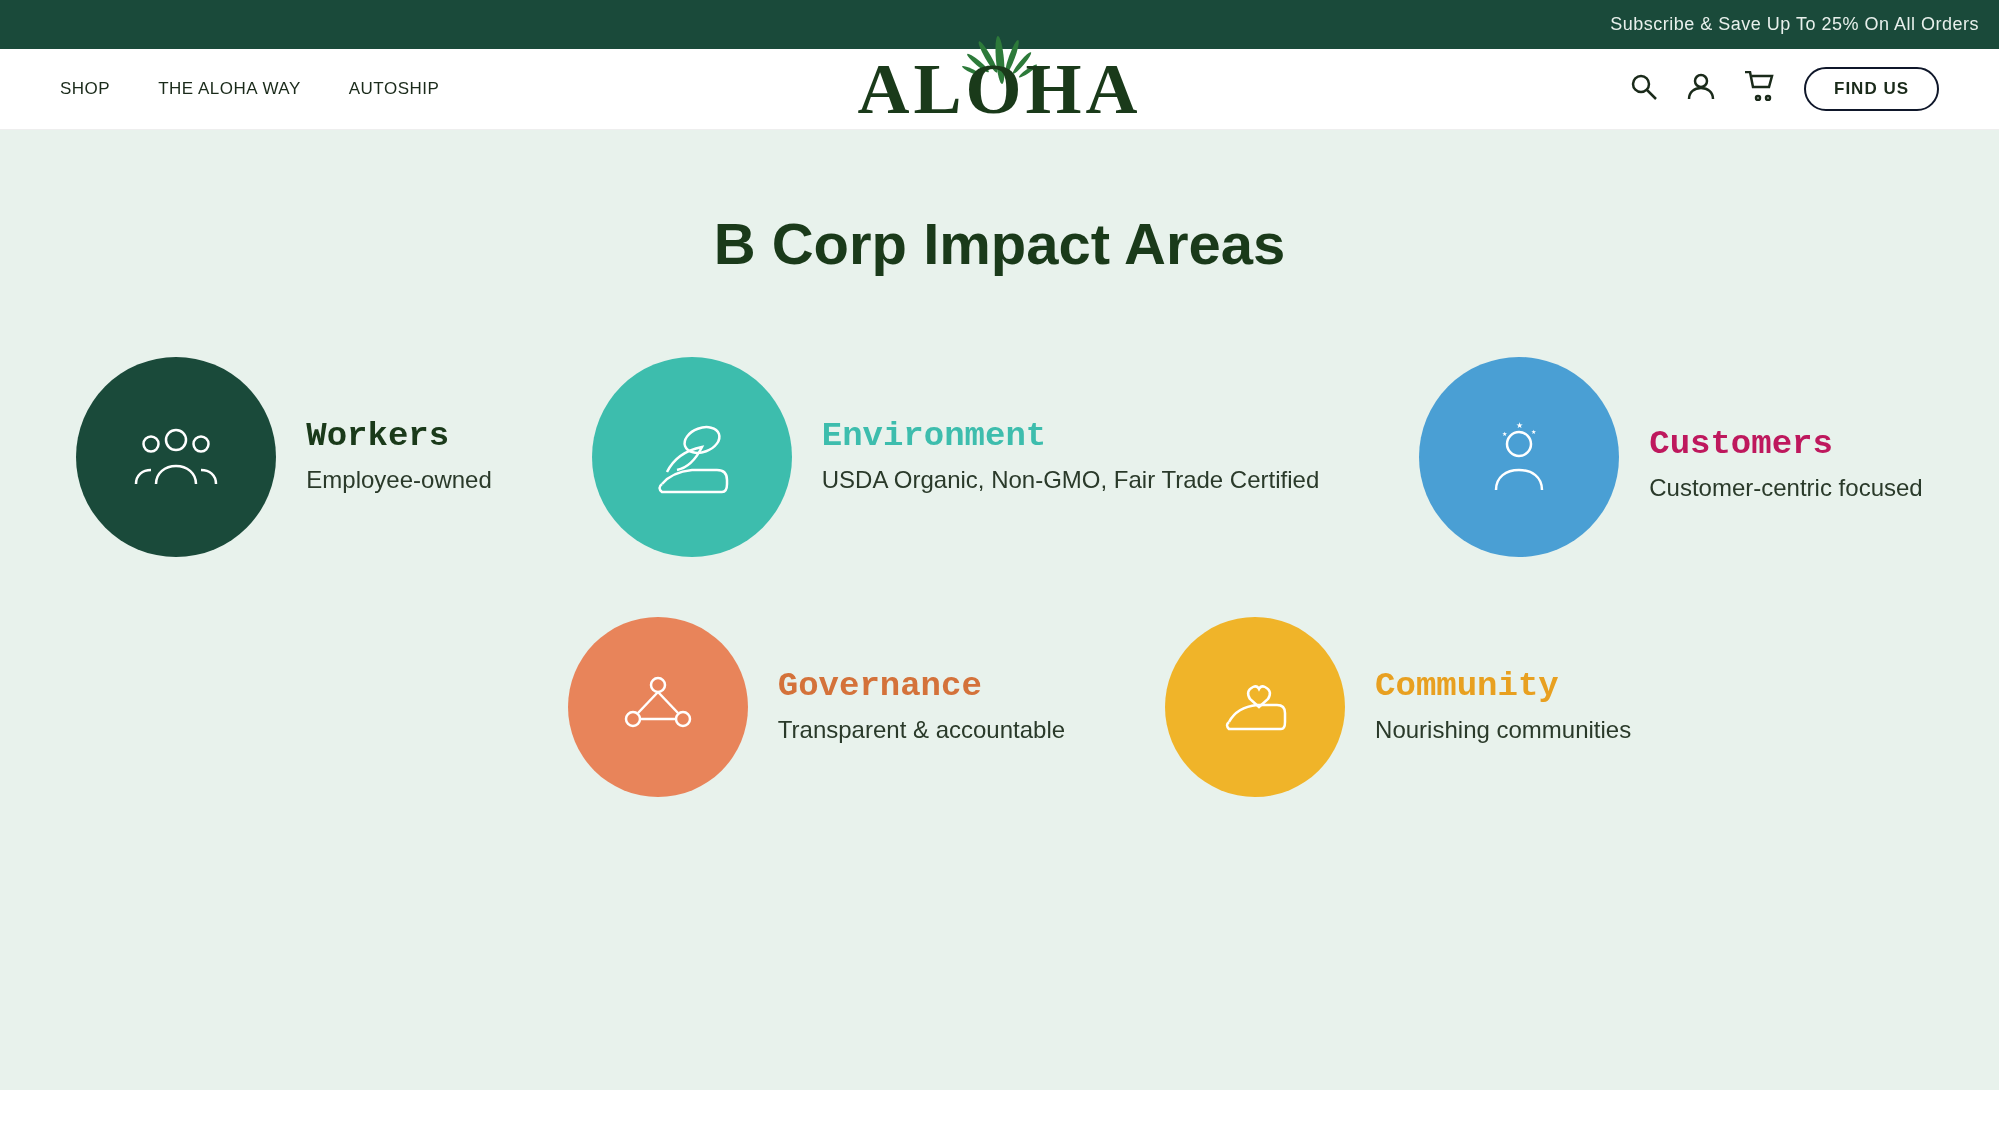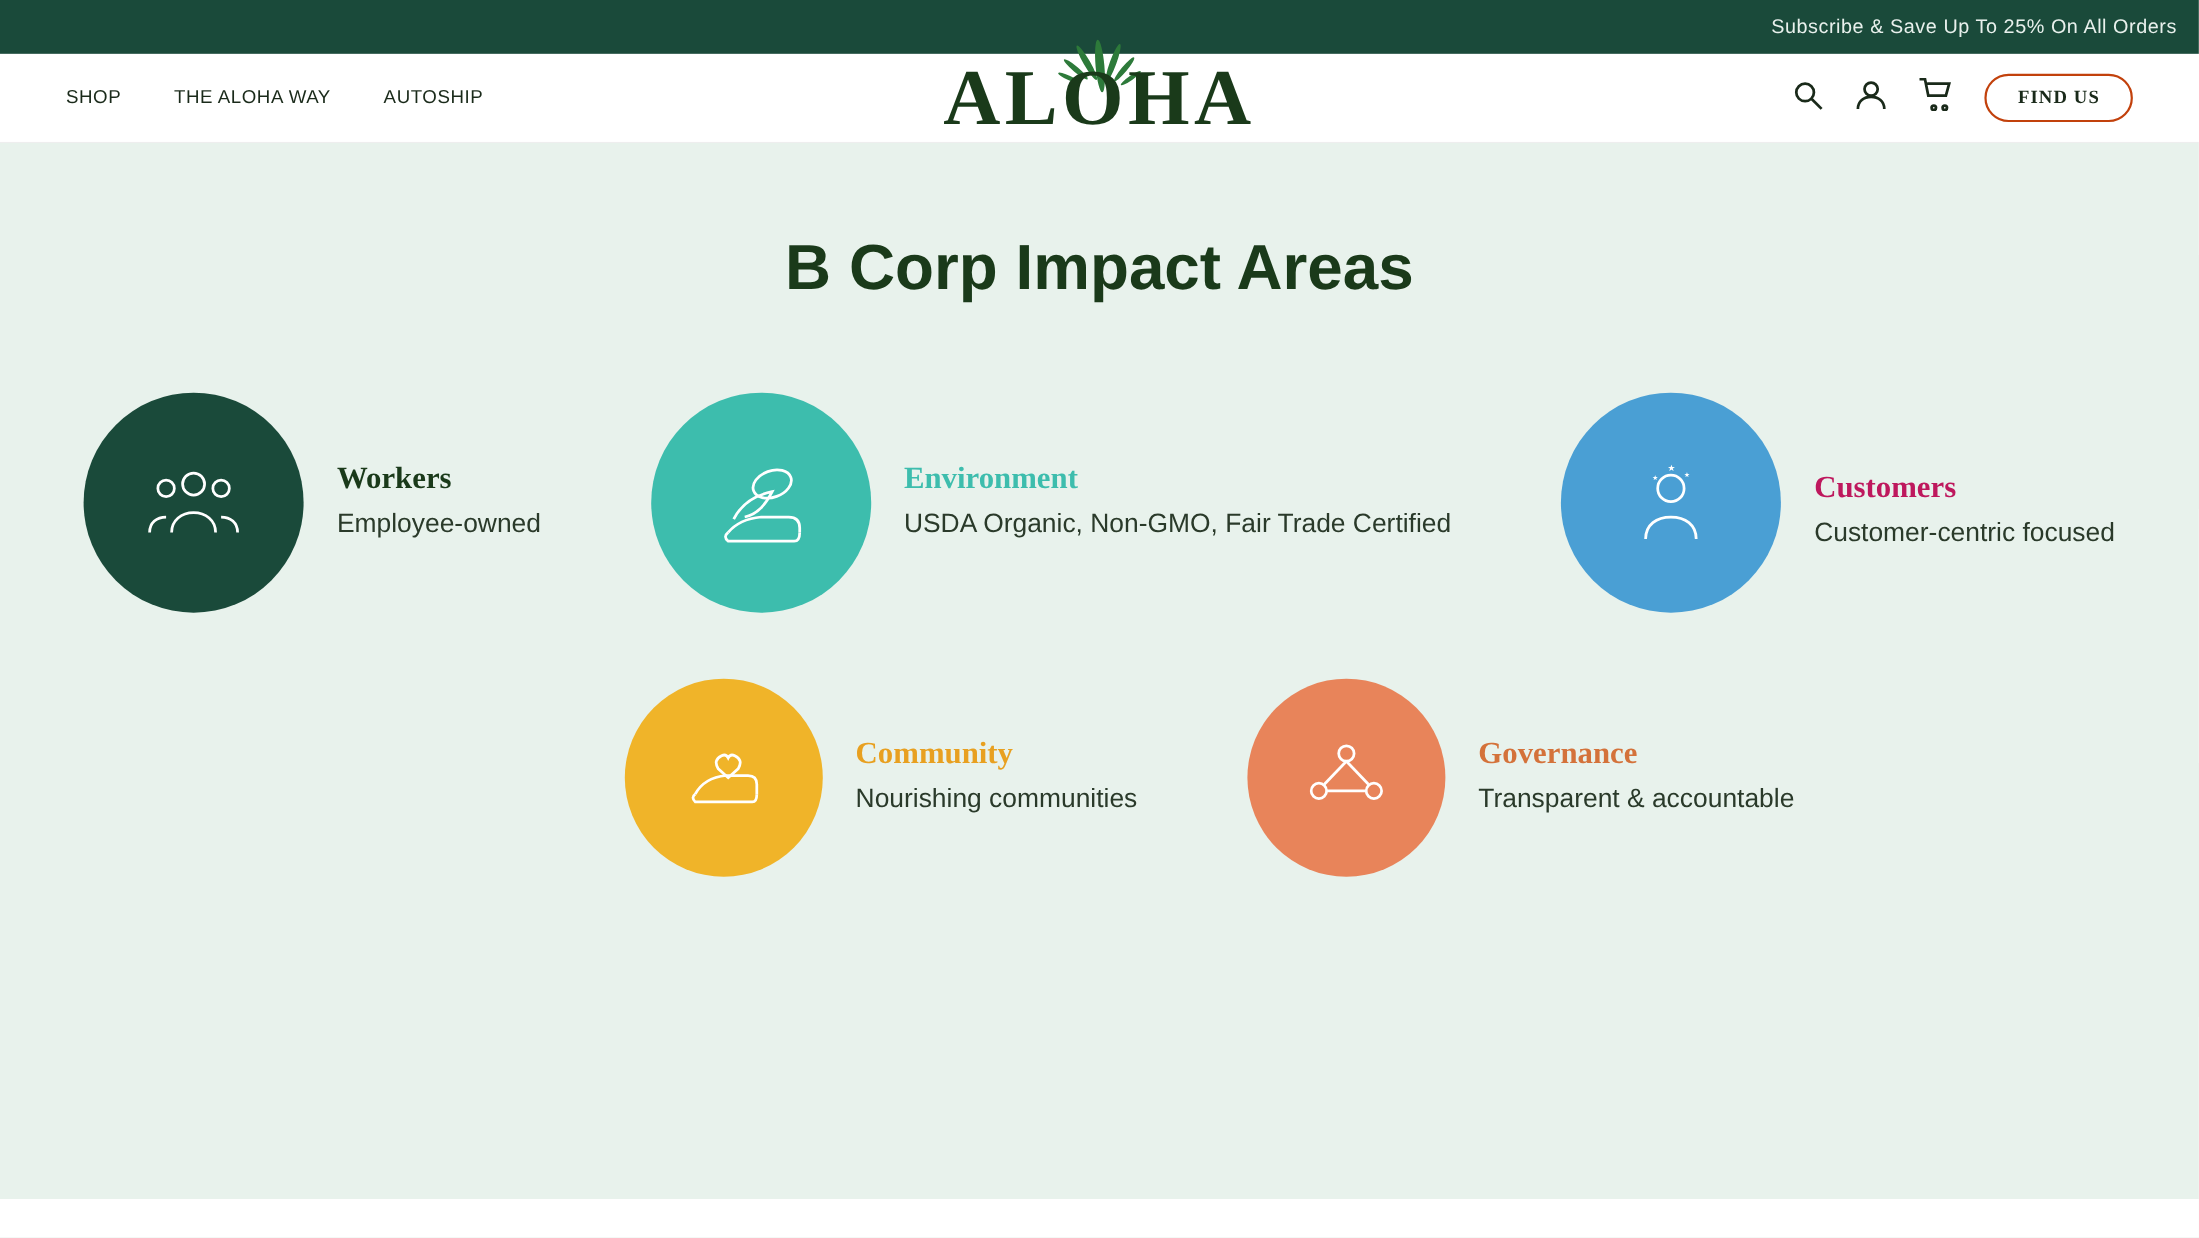--- a/index.html
+++ b/index.html
@@ -72,29 +72,29 @@
       gap: 28px;
     }
 
     .nav-icon {
       color: #1a2a1a;
       font-size: 26px;
       cursor: pointer;
     }
 
     .find-us-btn {
-      border: 2px solid #c2410c;
+      border: 2px solid #0f172a;
       border-radius: 50px;
       padding: 10px 28px;
       background: transparent;
       color: #1a2a1a;
       font-size: 17px;
       font-weight: 600;
       cursor: pointer;
-      font-family: Liberation Serif, serif;
+      font-family: Liberation Sans, sans-serif;
       letter-spacing: 1px;
     }
 
     
     .main-content {
       background-color: #e8f2ec;
       min-height: 960px;
       padding: 80px 64px 100px;
     }
 
@@ -166,23 +166,23 @@
       background-color: #e8845a;
     }
 
     .impact-text-block {
       display: flex;
       flex-direction: column;
       gap: 8px;
     }
 
     .impact-title {
-      font-size: 28px;
+      font-size: 34px;
       font-weight: 600;
-      font-family: Liberation Serif, serif;
+      font-family: Liberation Mono, monospace;
     }
 
     .impact-desc {
       font-size: 24px;
       color: #2a3a2a;
       font-family: 'Helvetica Neue', Arial, sans-serif;
       line-height: 1.4;
       text-align: right;
     }
 
@@ -324,47 +324,47 @@
         <div class="impact-text-block">
           <span class="impact-title title-customers">Customers</span>
           <span class="impact-desc">Customer-centric focused</span>
         </div>
       </div>
     </div>
 
     <div class="impact-row" style="margin-left: 200px;">
 
       <div class="impact-item">
-        <div class="impact-circle circle-community">
-          <svg class="icon-svg-sm" viewBox="0 0 80 80">
-
-            <path d="M14 55 Q22 40 42 38 L62 38 Q70 38 70 46 L70 55"></path>
-            <path d="M14 55 Q10 58 14 62 L66 62 Q70 62 70 55"></path>
-            <path d="M35 32 Q30 24 38 20 Q42 18 44 22 Q46 18 50 20 Q58 24 53 32 L44 40 Z"></path>
-          </svg>
-        </div>
-        <div class="impact-text-block">
-          <span class="impact-title title-community">Community</span>
-          <span class="impact-desc">Nourishing communities</span>
-        </div>
-      </div>
-
-      <div class="impact-item">
         <div class="impact-circle circle-governance">
           <svg class="icon-svg-sm" viewBox="0 0 80 80">
 
             <circle cx="40" cy="18" r="7"></circle>
             <circle cx="65" cy="52" r="7"></circle>
             <circle cx="15" cy="52" r="7"></circle>
             <line x1="40" y1="25" x2="60" y2="46"></line>
             <line x1="40" y1="25" x2="20" y2="46"></line>
             <line x1="22" y1="52" x2="58" y2="52"></line>
           </svg>
         </div>
         <div class="impact-text-block">
           <span class="impact-title title-governance">Governance</span>
           <span class="impact-desc">Transparent &amp; accountable</span>
         </div>
       </div>
+
+      <div class="impact-item">
+        <div class="impact-circle circle-community">
+          <svg class="icon-svg-sm" viewBox="0 0 80 80">
+
+            <path d="M14 55 Q22 40 42 38 L62 38 Q70 38 70 46 L70 55"></path>
+            <path d="M14 55 Q10 58 14 62 L66 62 Q70 62 70 55"></path>
+            <path d="M35 32 Q30 24 38 20 Q42 18 44 22 Q46 18 50 20 Q58 24 53 32 L44 40 Z"></path>
+          </svg>
+        </div>
+        <div class="impact-text-block">
+          <span class="impact-title title-community">Community</span>
+          <span class="impact-desc">Nourishing communities</span>
+        </div>
+      </div>
     </div>
 
   </div>
 </main>
 
 </body></html>

